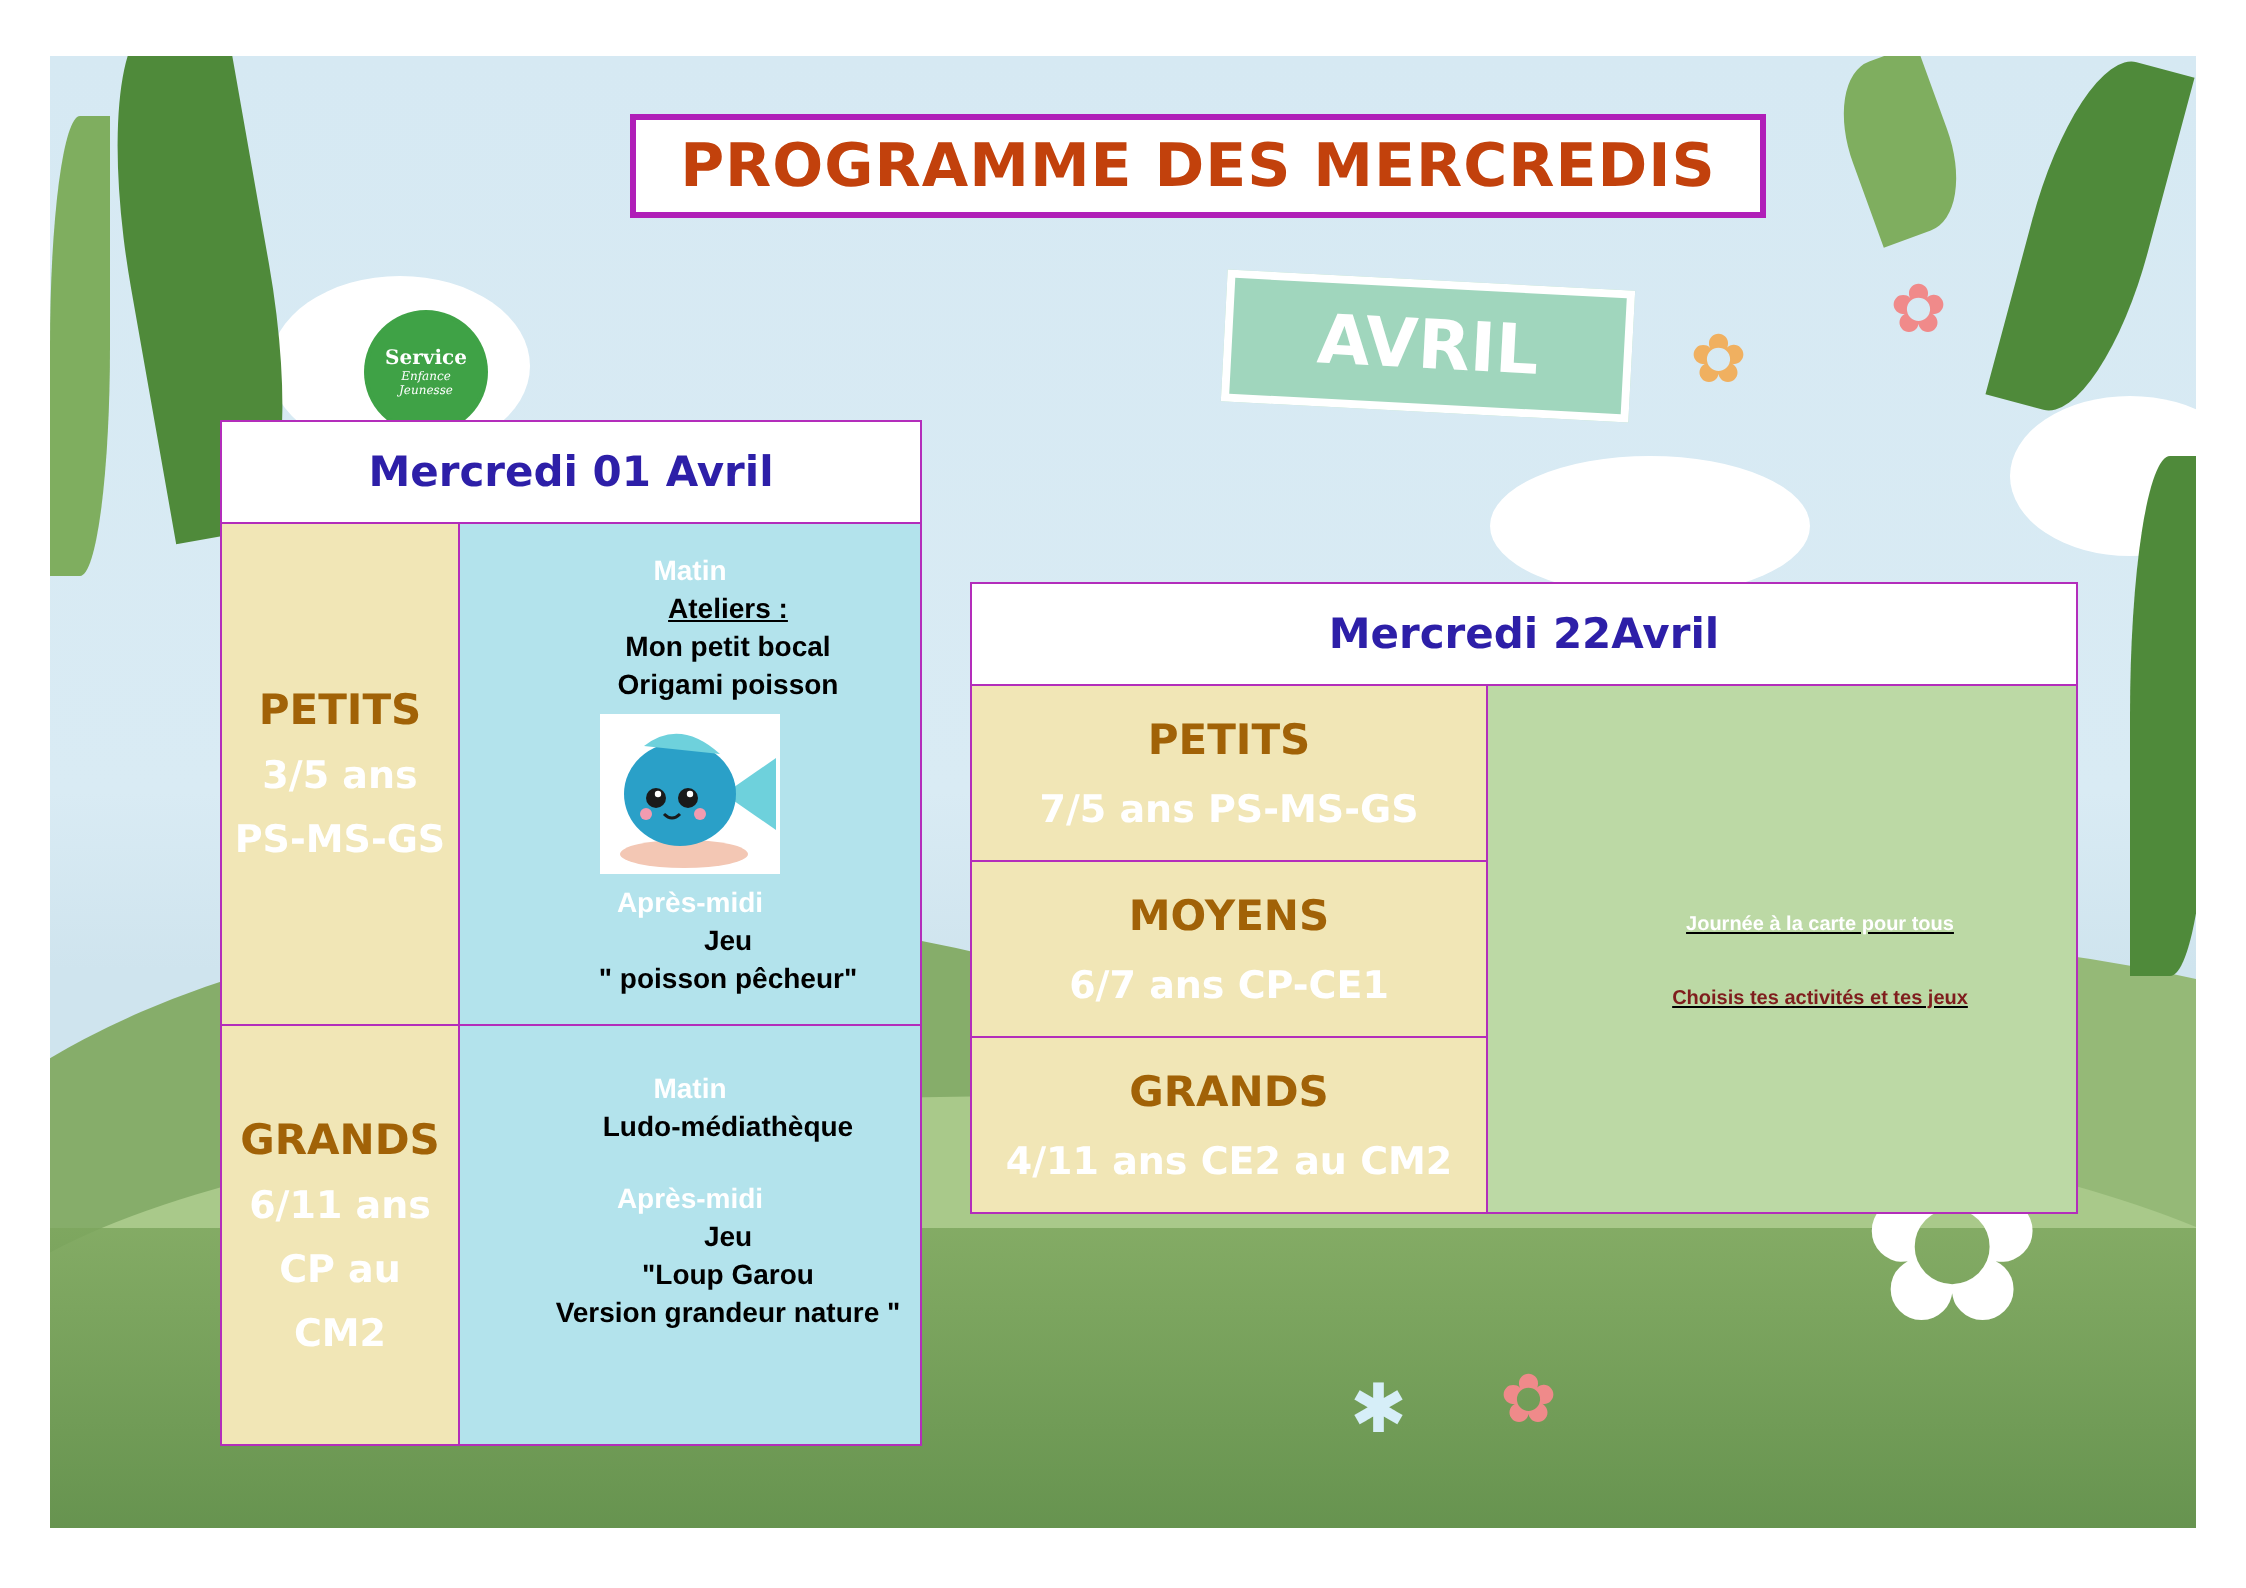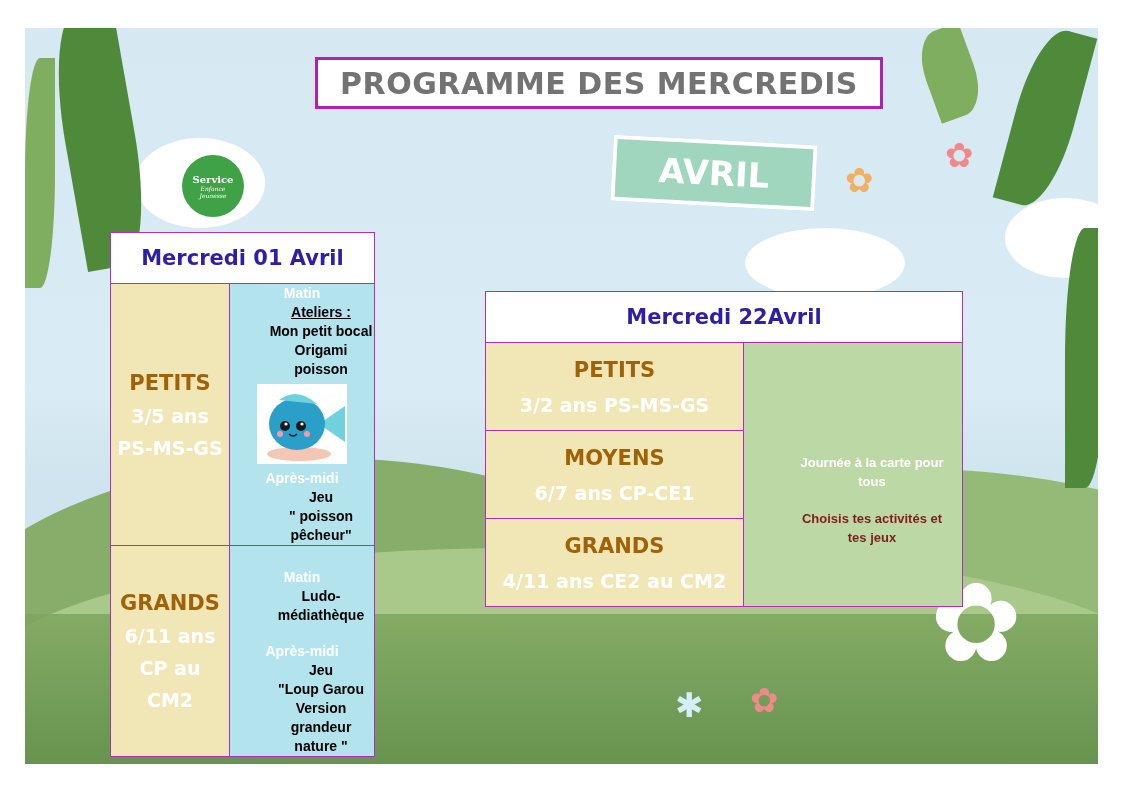--- a/index.html
+++ b/index.html
@@ -14,41 +14,41 @@
   .hill3 { position:absolute; left:-50px; top:520px; width:1200px; height:300px; border-radius:45% 45% 0 0;
            background:#a9c98a; }
   .grass { position:absolute; left:0; bottom:0; width:1073px; height:150px;
            background:linear-gradient(#7da65e, #5b8a45); opacity:0.85; }
   .leaf { position:absolute; border-radius:50% 0 50% 0; background:#4f8a3a; }
   .leaf.l { background:#7fae5f; }
   .cloud { position:absolute; background:#fff; border-radius:50%; }
   .flower { position:absolute; font-size:34px; line-height:1; }
   .title-box { position:absolute; left:315px; top:57px; width:568px; height:52px; background:#fff;
                border:3px solid #b01fb8; box-sizing:border-box; display:flex; align-items:center; justify-content:center; }
-  .title-box span { font-family:"DejaVu Sans", sans-serif; font-weight:bold; font-size:30px; color:#737373; letter-spacing:0.5px; }
+  .title-box span { font-family:"DejaVu Sans", sans-serif; font-weight:bold; font-size:30px; color:#c2410c; letter-spacing:0.5px; }
   .month { position:absolute; left:612px; top:140px; width:204px; height:66px; background:#a0d6bd;
            border:4px solid #fff; box-sizing:border-box; transform:rotate(3deg);
            display:flex; align-items:center; justify-content:center; }
   .month span { color:#fff; font-size:34px; font-weight:bold; font-family:"DejaVu Sans", sans-serif; }
   .badge { position:absolute; left:184px; top:157px; width:58px; height:58px; border-radius:50%;
            background:#3fa246; display:flex; flex-direction:column; align-items:center; justify-content:center;
            color:#fff; box-shadow:0 0 0 2px #3fa246; }
   .badge .b1 { font-family:"DejaVu Serif", serif; font-size:10px; font-weight:bold; }
   .badge .b2 { font-family:"DejaVu Serif", serif; font-size:6px; font-style:italic; }
   table { border-collapse:collapse; position:absolute; }
   td { border:1px solid #b32dbb; padding:0; text-align:center; vertical-align:middle; }
   .head { background:#fff; color:#2d1fa8; font-family:"DejaVu Sans", sans-serif; font-weight:bold; font-size:21px; }
   .age { background:#f1e6b6; }
   .grp { color:#a16207; font-family:"DejaVu Sans", sans-serif; font-weight:bold; font-size:21px; display:block; }
   .yrs { color:#ffffff; font-family:"DejaVu Sans", sans-serif; font-weight:bold; font-size:19px; display:block; }
   .act { background:#b3e3ec; font-size:14px; font-weight:bold; color:#000; line-height:19px; }
   .lbl { color:#fff; font-weight:bold; font-size:14px; display:block; }
   .ln { display:block;padding-left:38px; }
   .u { text-decoration:underline; }
-  .green { background:#bcd9a5; font-size:13px; font-weight:bold; line-height:19px; }
+  .green { background:#bcd9a5; font-size:10px; font-weight:bold; line-height:19px;text-decoration:underline; }
   .fish { width:90px; height:80px; margin:5px auto; background:#fff; position:relative; }
 </style>
 </head>
 <body>
 
 <div class="poster">
   <div class="cloud" style="left:110px;top:110px;width:130px;height:90px;"></div>
   <div class="cloud" style="left:720px;top:200px;width:160px;height:70px;"></div>
   <div class="cloud" style="left:980px;top:170px;width:120px;height:80px;"></div>
   <div class="hill1"></div>
@@ -75,21 +75,21 @@
 <div class="month">
   <span>AVRIL</span>
 </div>
 
 <div class="badge">
   <span class="b1">Service</span>
   <span class="b2">Enfance</span>
   <span class="b2">Jeunesse</span>
 </div>
 
-<table style="left:110px;top:232px;width:265px;">
+<table style="left:110px;top:210px;width:351px;">
   <tbody>
       <tr style="height:51px;">
     <td colspan="2" class="head">Mercredi 01 Avril</td>
   </tr>
   <tr style="height:251px;">
     <td class="age" style="width:118px;">
       <span class="grp" style="margin-bottom:10px;">PETITS</span>
       <span class="yrs" style="margin-bottom:10px;">3/5 ans</span>
       <span class="yrs">PS-MS-GS</span>
     </td>
@@ -130,29 +130,29 @@
       <span class="ln" style="margin-bottom:17px;">Ludo-médiathèque</span>
       <span class="lbl">Après-midi</span>
       <span class="ln">Jeu</span>
       <span class="ln">"Loup Garou</span>
       <span class="ln">Version grandeur nature "</span>
     </td>
   </tr>
 </tbody>
   </table>
 
-<table style="left:485px;top:291px;width:478px;">
+<table style="left:485px;top:291px;width:554px;">
   <tbody>
       <tr style="height:51px;">
     <td colspan="2" class="head">Mercredi 22Avril</td>
   </tr>
   <tr style="height:88px;">
     <td class="age" style="width:257px;">
       <span class="grp" style="margin-bottom:12px;">PETITS</span>
-      <span class="yrs">3/2 ans PS-MS-GS</span>
+      <span class="yrs">7/5 ans PS-MS-GS</span>
     </td>
     <td rowspan="3" class="green" style="vertical-align:top;padding:110px 10px 0 10px;">
       <span class="ln" style="color:#fff;margin-bottom:18px;">Journée à la carte pour tous</span>
       <span class="ln" style="color:#7f1d1d;">Choisis tes activités et tes jeux</span>
     </td>
   </tr>
   <tr style="height:88px;padding-left:38px;">
     <td class="age">
       <span class="grp" style="margin-bottom:12px;">MOYENS</span>
       <span class="yrs">6/7 ans CP-CE1</span>

